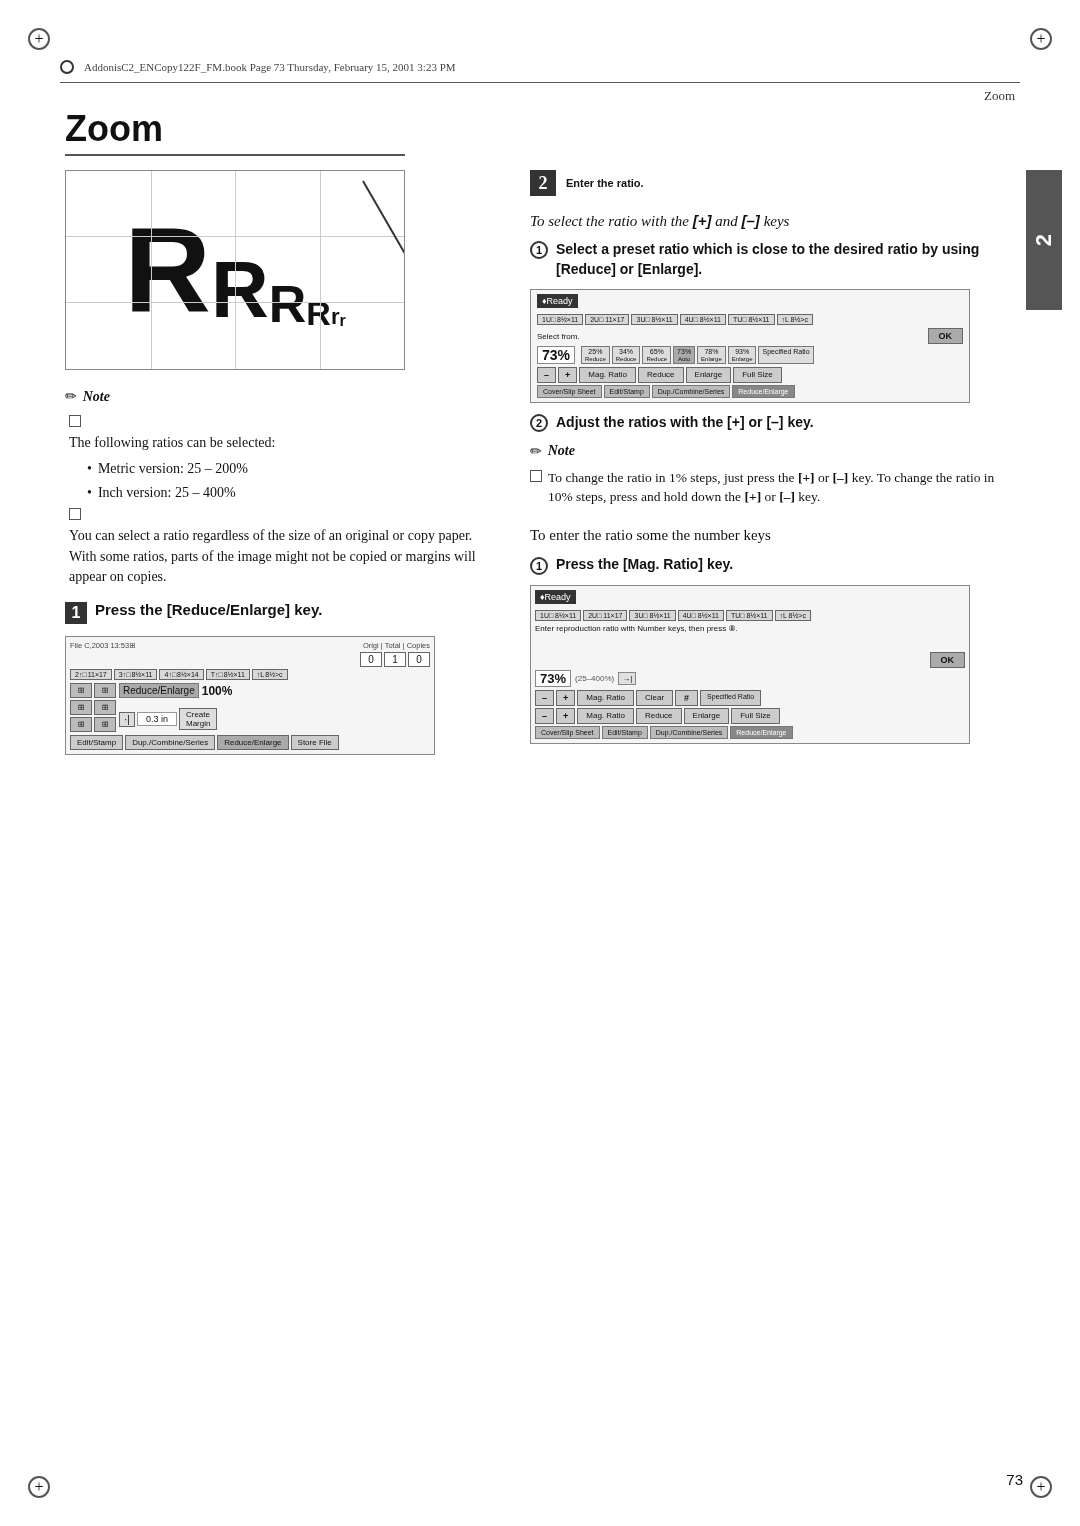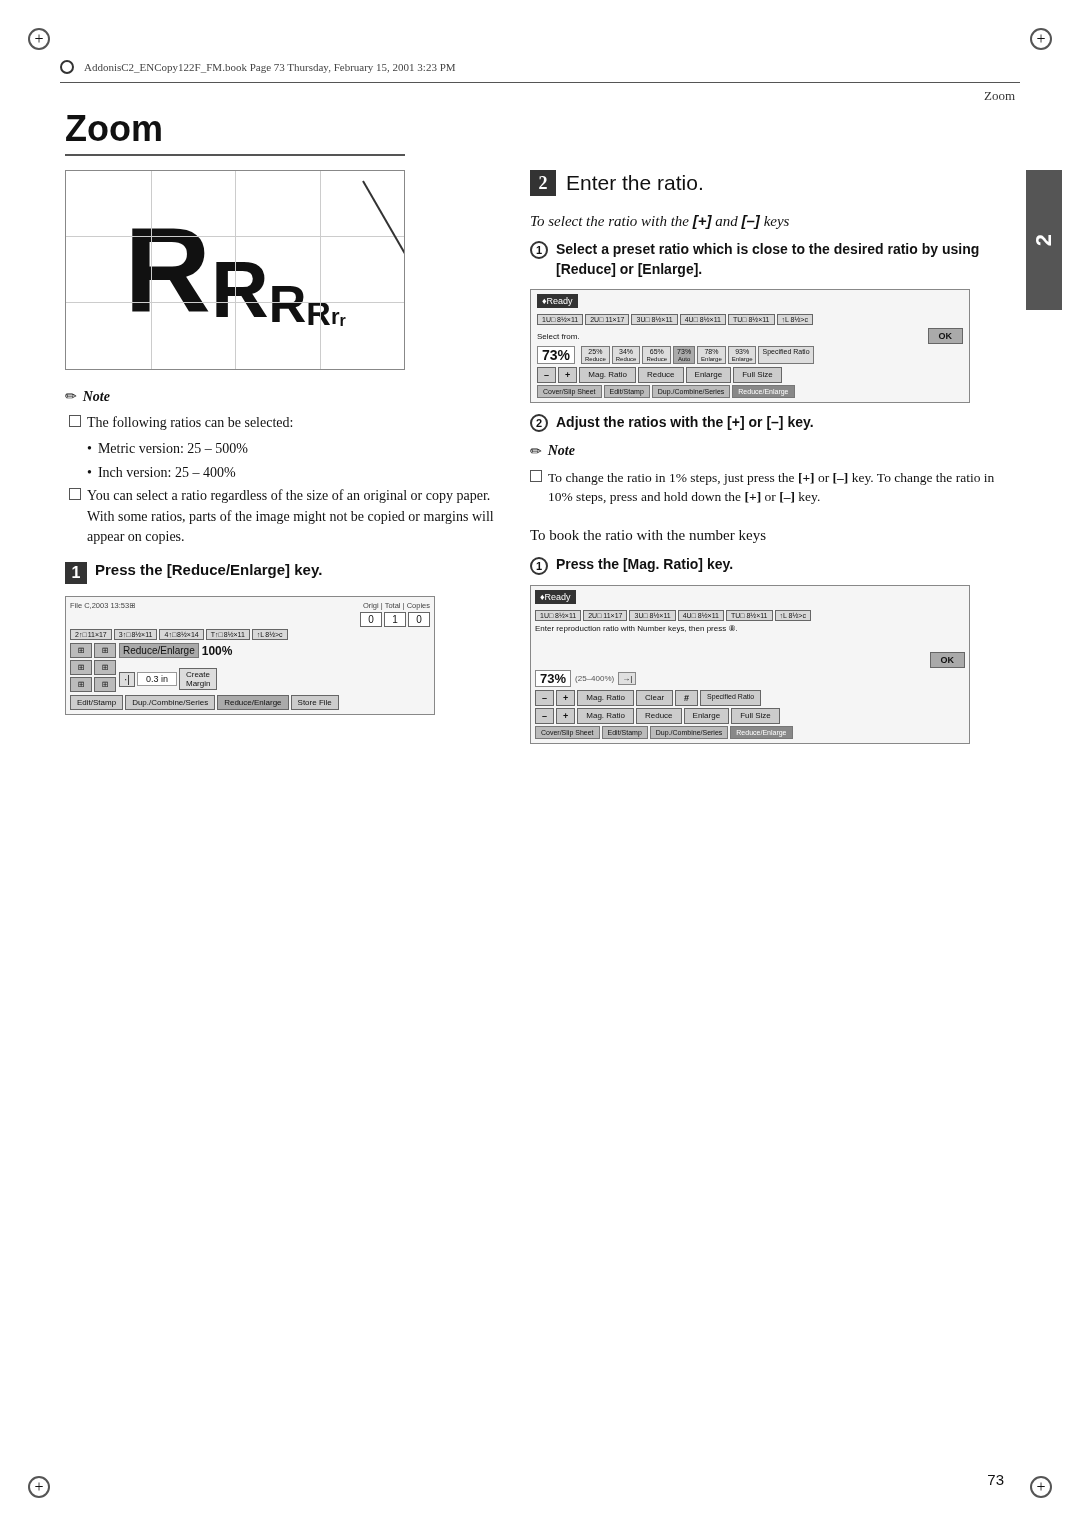--- a/index.html
+++ b/index.html
@@ -163,20 +163,21 @@
       font-style: italic;
       font-weight: bold;
     }
     .note-item {
       display: flex;
       gap: 6px;
       margin-bottom: 5px;
       padding-left: 4px;
       font-size: 14px;
       line-height: 1.45;
+      flex-direction: column;
     }
     .note-checkbox {
       margin-top: 2px;
       width: 12px; height: 12px;
       border: 1px solid #555;
       flex-shrink: 0;
       display: inline-block;
     }
     .note-bullet {
       padding-left: 22px;
@@ -239,22 +240,22 @@
       background: #333;
       color: #fff;
       font-size: 18px;
       font-weight: bold;
       width: 26px; height: 26px;
       display: flex;
       align-items: center;
       justify-content: center;
     }
     .step2-title {
-      font-size: 21px;
-      font-weight: normal;
+      font-size: 11px;
+      font-weight: bold;
       font-family: Arial, sans-serif;
     }
     
     .sub-section {
       margin-bottom: 18px;
     }
     .sub-title {
       font-size: 15px;
       font-style: italic;
       margin-bottom: 8px;
@@ -343,21 +344,21 @@
     }
     .enter-ratio-text {
       font-size: 15px;
       line-height: 1.4;
       margin-bottom: 10px;
     }
     
     .page-number {
       position: absolute;
       bottom: 38px;
-      right: 76px;
+      right: 57px;
       font-size: 15px;
       font-family: Arial, sans-serif;
     }
     
     .press-step {
       display: flex;
       gap: 8px;
       align-items: flex-start;
       margin-bottom: 10px;
     }
@@ -497,21 +498,21 @@
     <div class="note-title">
       <span class="note-pencil">✏</span>
       <span class="note-label">Note</span>
     </div>
     <div class="note-item">
       <span class="note-checkbox"></span>
       <span>The following ratios can be selected:</span>
     </div>
     <div class="note-bullet">
       <span class="bullet-dot">•</span>
-      <span>Metric version: 25 – 500%</span>
+      <span>Metric version: 25 – 200%</span>
     </div>
     <div class="note-bullet">
       <span class="bullet-dot">•</span>
       <span>Inch version: 25 – 400%</span>
     </div>
     <div class="note-item">
       <span class="note-checkbox"></span>
       <span>You can select a ratio regardless of the size of an original or copy paper. With some ratios, parts of the image might not be copied or margins will appear on copies.</span>
     </div>
   </div>
@@ -675,21 +676,21 @@
       </div>
       <div class="note-right-item">
         <span class="note-checkbox"></span>
         <span>To change the ratio in 1% steps, just press the <strong>[+]</strong> or <strong>[–]</strong> key. To change the ratio in 10% steps, press and hold down the <strong>[+]</strong> or <strong>[–]</strong> key.</span>
       </div>
     </div>
   </div>
 
   <div class="sub-section bottom-right">
     <div class="enter-ratio-text">
-      To book the ratio with the number keys
+      To enter the ratio some the number keys
     </div>
 
     <div class="press-step">
       <div class="circ-num">1</div>
       <span class="press-step-text">Press the [Mag. Ratio] key.</span>
     </div>
 
     <div class="sm2-screen">
       <div style="display:flex; align-items:center; gap:4px; margin-bottom:3px;">
         <div class="ready-bar">♦Ready</div>

